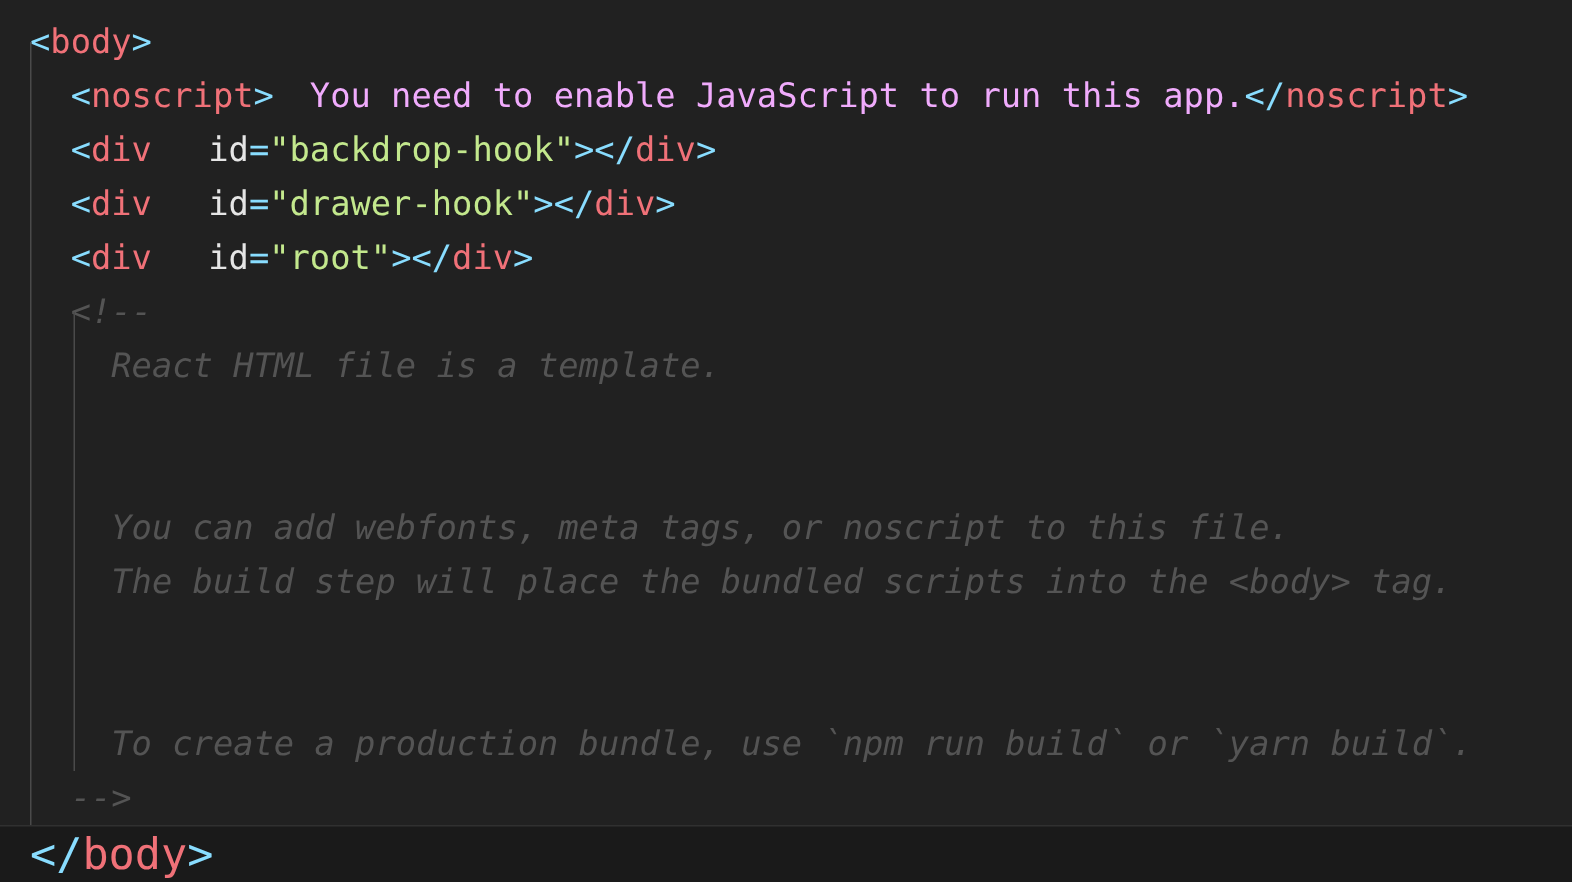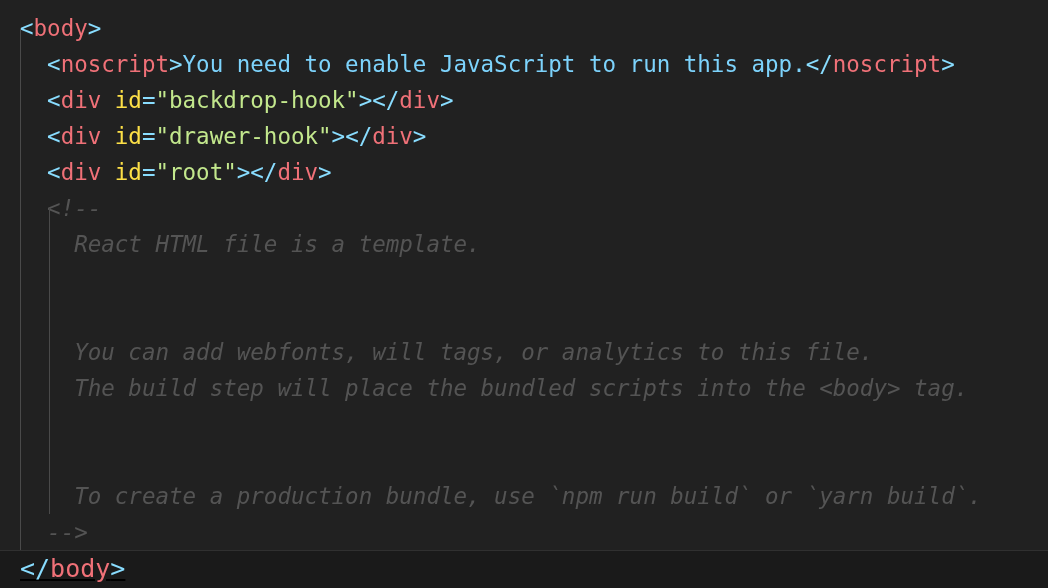--- a/index.html
+++ b/index.html
@@ -43,23 +43,23 @@
     font-family: "DejaVu Sans Mono", "Liberation Mono", monospace;
   }
 
   .code-line .seg {
     white-space: pre;
   }
 
   
   .t-punct   { color: #89ddff; }
   .t-tag     { color: #f07178; }
-  .t-attr    { color: #fde047; }
+  .t-attr    { color: #e5e5e5; }
   .t-string  { color: #c3e88d; }
-  .t-text    { color: #7dd3fc; }
+  .t-text    { color: #f0abfc; margin-left: 24px; }
   .t-comment { color: #545454; font-style: italic; }
 
   
   .indent-guide {
     position: absolute;
     width: 1px;
     background: #4a4a4a;
   }
 
   
@@ -72,23 +72,22 @@
     background: #1a1a1a;
     border-top: 1px solid #303030;
   }
   #current-line-code {
     position: absolute;
     left: 0;
     top: 550px;
     height: 38px;
     line-height: 38px;
     white-space: pre;
-    font-size: 25px;
+    font-size: 29px;
     font-family: "DejaVu Sans Mono", "Liberation Mono", monospace;
-    text-decoration: underline;
   }
   #blame-annotation {
     position: absolute;
     left: 200px;
     top: 550px;
     height: 38px;
     line-height: 38px;
     white-space: pre;
     font-size: 21px;
     color: #4f4f4f;
@@ -119,21 +118,21 @@
     <div id="lines-host">
         <div class="code-line" style="top: 10px; padding-left: 20px;"><span class="seg t-punct">&lt;</span><span class="seg t-tag">body</span><span class="seg t-punct">&gt;</span></div>
         <div class="code-line" style="top: 46px; padding-left: 20px;"><span class="seg">  </span><span class="seg t-punct">&lt;</span><span class="seg t-tag">noscript</span><span class="seg t-punct">&gt;</span><span class="seg t-text">You need to enable JavaScript to run this app.</span><span class="seg t-punct">&lt;/</span><span class="seg t-tag">noscript</span><span class="seg t-punct">&gt;</span></div>
         <div class="code-line" style="top: 82px; padding-left: 20px;"><span class="seg">  </span><span class="seg t-punct">&lt;</span><span class="seg t-tag">div</span><span class="seg t-text"> </span><span class="seg t-attr">id</span><span class="seg t-punct">=</span><span class="seg t-string">"backdrop-hook"</span><span class="seg t-punct">&gt;</span><span class="seg t-punct">&lt;/</span><span class="seg t-tag">div</span><span class="seg t-punct">&gt;</span></div>
         <div class="code-line" style="top: 118px; padding-left: 20px;"><span class="seg">  </span><span class="seg t-punct">&lt;</span><span class="seg t-tag">div</span><span class="seg t-text"> </span><span class="seg t-attr">id</span><span class="seg t-punct">=</span><span class="seg t-string">"drawer-hook"</span><span class="seg t-punct">&gt;</span><span class="seg t-punct">&lt;/</span><span class="seg t-tag">div</span><span class="seg t-punct">&gt;</span></div>
         <div class="code-line" style="top: 154px; padding-left: 20px;"><span class="seg">  </span><span class="seg t-punct">&lt;</span><span class="seg t-tag">div</span><span class="seg t-text"> </span><span class="seg t-attr">id</span><span class="seg t-punct">=</span><span class="seg t-string">"root"</span><span class="seg t-punct">&gt;</span><span class="seg t-punct">&lt;/</span><span class="seg t-tag">div</span><span class="seg t-punct">&gt;</span></div>
         <div class="code-line" style="top: 190px; padding-left: 20px;"><span class="seg">  </span><span class="seg t-comment">&lt;!--</span></div>
         <div class="code-line" style="top: 226px; padding-left: 20px;"><span class="seg">    </span><span class="seg t-comment">React HTML file is a template.</span></div>
         <div class="code-line" style="top: 262px; padding-left: 20px;"><span class="seg">    </span></div>
         <div class="code-line" style="top: 298px; padding-left: 20px;"></div>
-        <div class="code-line" style="top: 334px; padding-left: 20px;"><span class="seg">    </span><span class="seg t-comment">You can add webfonts, will tags, or analytics to this file.</span></div>
+        <div class="code-line" style="top: 334px; padding-left: 20px;"><span class="seg">    </span><span class="seg t-comment">You can add webfonts, meta tags, or noscript to this file.</span></div>
         <div class="code-line" style="top: 370px; padding-left: 20px;"><span class="seg">    </span><span class="seg t-comment">The build step will place the bundled scripts into the &lt;body&gt; tag.</span></div>
         <div class="code-line" style="top: 406px; padding-left: 20px;"></div>
         <div class="code-line" style="top: 442px; padding-left: 20px;"><span class="seg">    </span></div>
         <div class="code-line" style="top: 478px; padding-left: 20px;"><span class="seg">    </span><span class="seg t-comment">To create a production bundle, use `npm run build` or `yarn build`.</span></div>
         <div class="code-line" style="top: 514px; padding-left: 20px;"><span class="seg">  </span><span class="seg t-comment">--&gt;</span></div>
       </div>
 
     <div id="guides-host">
         <div class="indent-guide" style="left: 20px; top: 28px; height: 522px; background: rgb(74, 74, 74);"></div>
         <div class="indent-guide" style="left: 49px; top: 208px; height: 306px; background: rgb(74, 74, 74);"></div>

